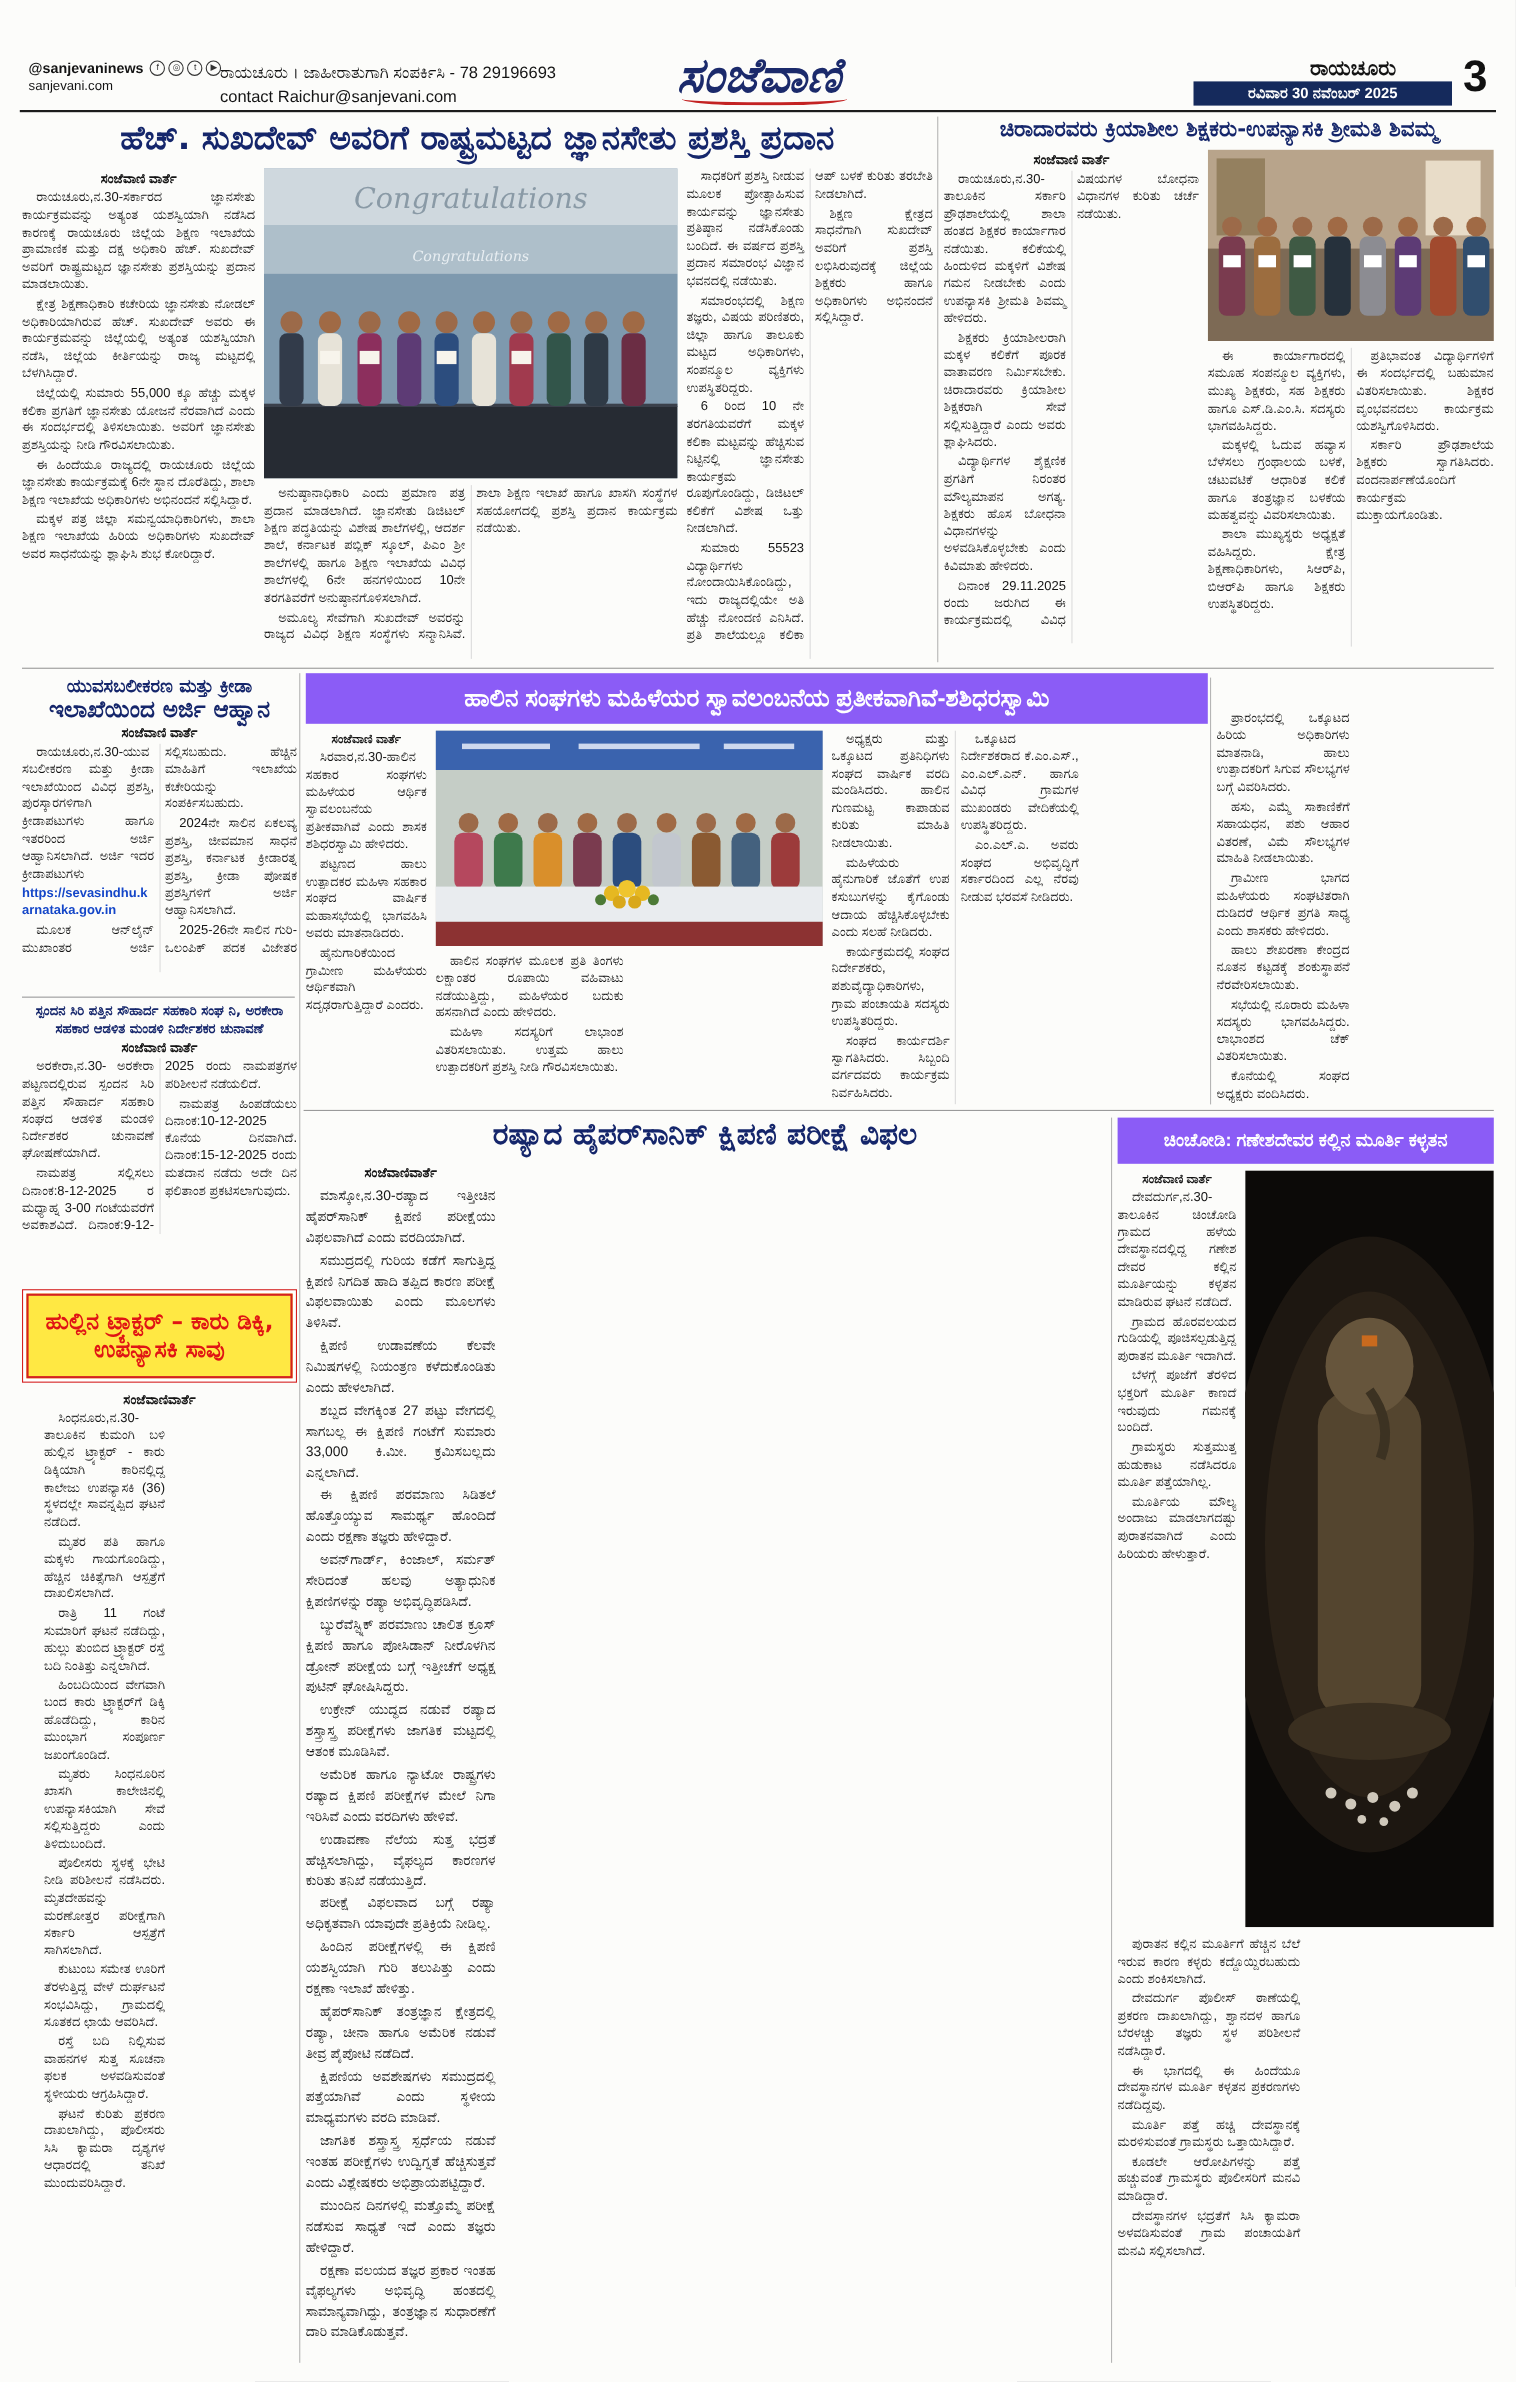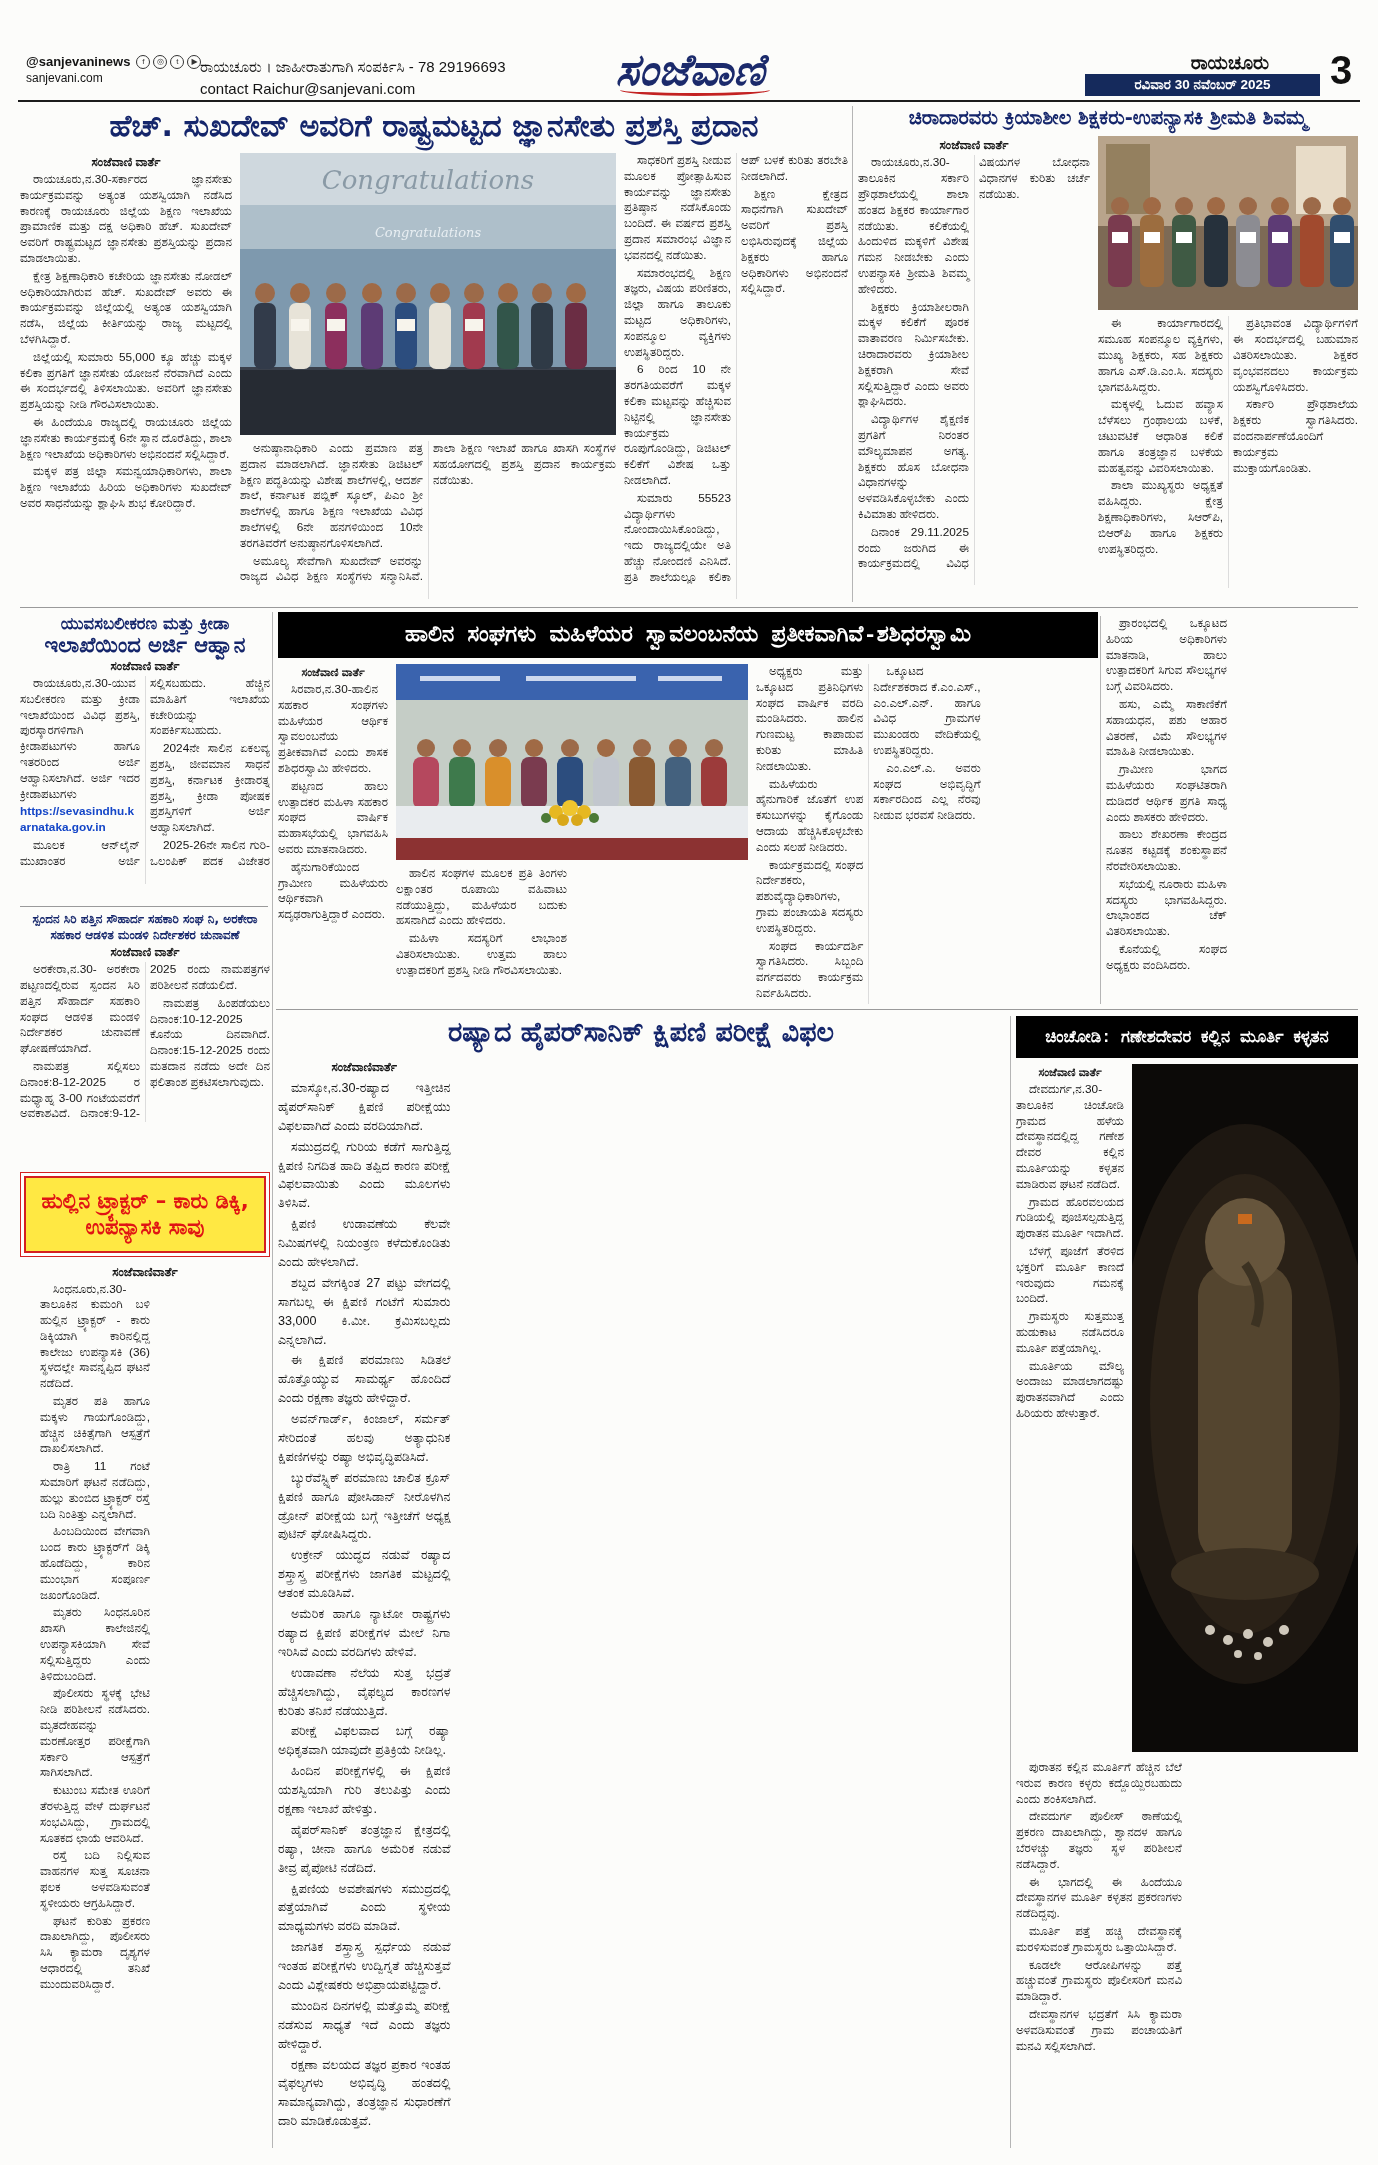--- a/index.html
+++ b/index.html
@@ -25,23 +25,23 @@
   .mast-flourish { position:absolute; width:150px; height:12px; border-bottom:3px solid #c32222;
                    border-radius:50%; }
   .city-label { font-weight:bold; font-size:19px; text-align:center; }
   .date-strip { background:#152a5c; color:#ffffff; font-weight:bold; font-size:13.5px;
                 display:flex; align-items:center; justify-content:center; }
   .page-num { font-weight:bold; font-size:40px; color:#111; }
 
   
   .hl { font-family:"DejaVu Sans", sans-serif; font-weight:bold; color:#15266b; }
   .hl-center { text-align:center; }
-  .strip-hl { background:#000000; color:#fff; font-weight:bold; display:flex;
+  .strip-hl { background:#8b5cf6; color:#fff; font-weight:bold; display:flex;
               align-items:center; justify-content:center; text-align:center;
-              font-family:Liberation Mono, monospace; }
+              font-family:Liberation Sans, sans-serif; }
 
   
   .byline { font-weight:bold; text-align:center; font-size:12px; margin:2px 0 3px; }
   .bt { font-size:11.8px; line-height:1.34; text-align:justify; overflow:hidden; column-fill:auto; }
   .bt p { text-indent:13px; margin-bottom:2px; }
   .bt-lg { font-size:12.6px; line-height:1.5; }
   .cols2 { column-count:2; column-gap:10px; column-rule:1px solid #dcdcdc; }
   .cols3 { column-count:3; column-gap:10px; column-rule:1px solid #dcdcdc; }
   .cols4 { column-count:4; column-gap:12px; column-rule:1px solid #dcdcdc; }
   .link-text { color:#1446c8; font-weight:bold; word-break:break-all; text-indent:0 !important; }
@@ -343,21 +343,21 @@
             <p>ಒಕ್ಕೂಟದ ನಿರ್ದೇಶಕರಾದ ಕೆ.ಎಂ.ಎಸ್., ಎಂ.ಎಲ್.ಎನ್. ಹಾಗೂ ವಿವಿಧ ಗ್ರಾಮಗಳ ಮುಖಂಡರು ವೇದಿಕೆಯಲ್ಲಿ ಉಪಸ್ಥಿತರಿದ್ದರು.</p>
             <p>ಎಂ.ಎಲ್.ಎ. ಅವರು ಸಂಘದ ಅಭಿವೃದ್ಧಿಗೆ ಸರ್ಕಾರದಿಂದ ಎಲ್ಲ ನೆರವು ನೀಡುವ ಭರವಸೆ ನೀಡಿದರು.</p>
           </div>
       </div>
     </div>
   </section>
 
   <div class="vline" style="left:1100px; top:616px; height:388px;"></div>
 
   <section class="abs" style="left:1106px; top:616px; width:252px; height:388px;">
-    <div class="bt cols2" style="height:388px;">
+    <div class="bt cols2" style="height:388px;margin-top:29px;">
         <p>ಪ್ರಾರಂಭದಲ್ಲಿ ಒಕ್ಕೂಟದ ಹಿರಿಯ ಅಧಿಕಾರಿಗಳು ಮಾತನಾಡಿ, ಹಾಲು ಉತ್ಪಾದಕರಿಗೆ ಸಿಗುವ ಸೌಲಭ್ಯಗಳ ಬಗ್ಗೆ ವಿವರಿಸಿದರು.</p>
         <p>ಹಸು, ಎಮ್ಮೆ ಸಾಕಾಣಿಕೆಗೆ ಸಹಾಯಧನ, ಪಶು ಆಹಾರ ವಿತರಣೆ, ವಿಮೆ ಸೌಲಭ್ಯಗಳ ಮಾಹಿತಿ ನೀಡಲಾಯಿತು.</p>
         <p>ಗ್ರಾಮೀಣ ಭಾಗದ ಮಹಿಳೆಯರು ಸಂಘಟಿತರಾಗಿ ದುಡಿದರೆ ಆರ್ಥಿಕ ಪ್ರಗತಿ ಸಾಧ್ಯ ಎಂದು ಶಾಸಕರು ಹೇಳಿದರು.</p>
         <p>ಹಾಲು ಶೇಖರಣಾ ಕೇಂದ್ರದ ನೂತನ ಕಟ್ಟಡಕ್ಕೆ ಶಂಕುಸ್ಥಾಪನೆ ನೆರವೇರಿಸಲಾಯಿತು.</p>
         <p>ಸಭೆಯಲ್ಲಿ ನೂರಾರು ಮಹಿಳಾ ಸದಸ್ಯರು ಭಾಗವಹಿಸಿದ್ದರು. ಲಾಭಾಂಶದ ಚೆಕ್ ವಿತರಿಸಲಾಯಿತು.</p>
         <p>ಕೊನೆಯಲ್ಲಿ ಸಂಘದ ಅಧ್ಯಕ್ಷರು ವಂದಿಸಿದರು.</p>
       </div>
   </section>
 
   <div class="hline" style="left:20px; top:906px; width:248px;"></div>

